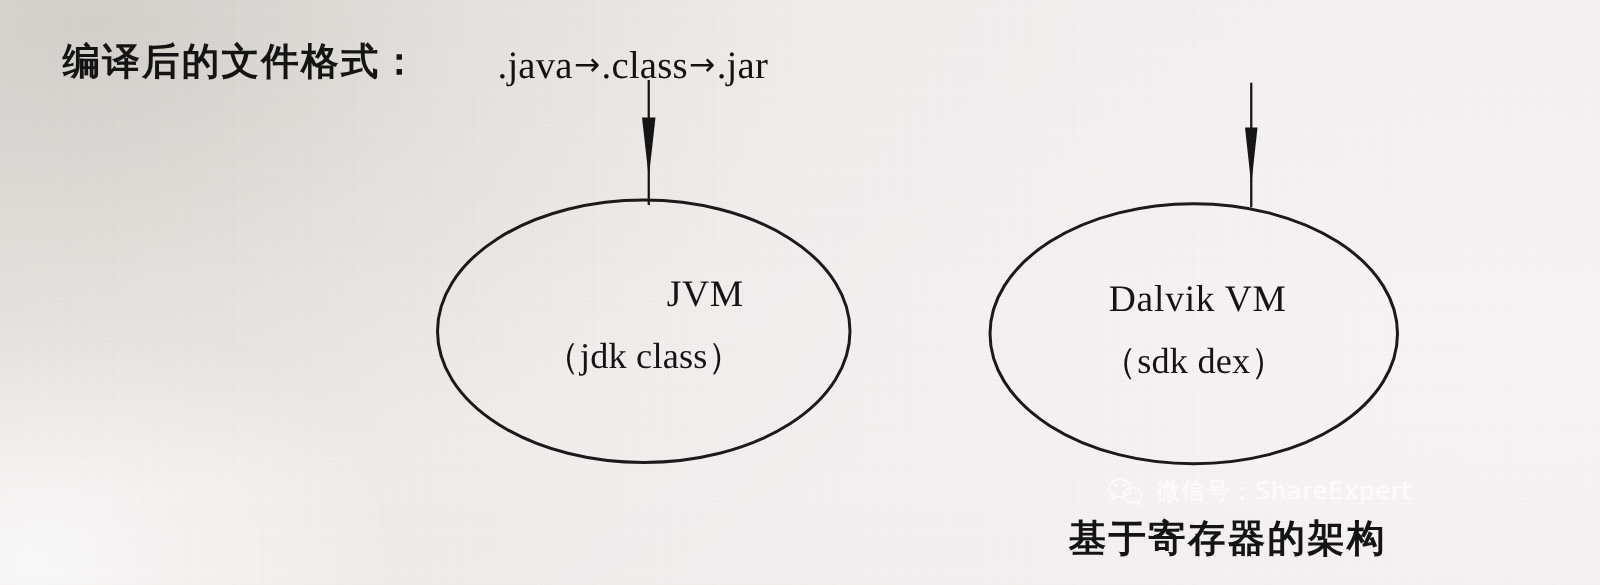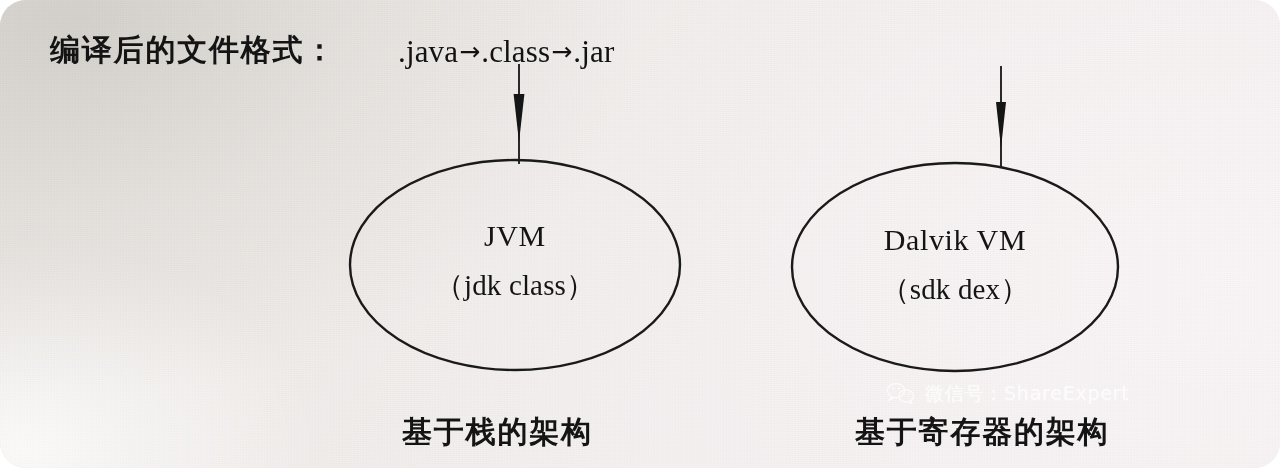--- a/index.html
+++ b/index.html
@@ -9,21 +9,20 @@
   }
 
   #page {
     position: relative;
     width: 1280px;
     height: 468px;
     overflow: hidden;
     background-color: #f3eff0;
     font-family: "Liberation Serif", "DejaVu Serif", serif;
     color: #161616;
-    border-radius: 26px;
     -webkit-font-smoothing: antialiased;
   }
 
   
   #paper-texture {
     position: absolute;
     inset: 0;
     background:
       radial-gradient(ellipse 780px 520px at 6% 4%, rgba(196,192,186,0.55) 0%, rgba(214,210,204,0.30) 38%, rgba(235,232,228,0.0) 72%),
       radial-gradient(ellipse 420px 300px at 2% 96%, rgba(255,255,255,0.80) 0%, rgba(255,255,255,0.0) 70%),
@@ -98,21 +97,21 @@
 
   .vm-node .ellipse-svg {
     position: absolute;
     inset: 0;
     width: 100%;
     height: 100%;
   }
 
   .vm-text {
     position: relative;
-    text-align: center;
+    text-align: right;
     font-family: "Liberation Serif", "DejaVu Serif", serif;
     color: #141414;
   }
 
   .vm-name {
     font-size: 30px;
     line-height: 38px;
     letter-spacing: 0.02em;
   }
 
@@ -212,21 +211,20 @@
       <svg class="ellipse-svg" viewBox="0 0 330 212" preserveAspectRatio="none">
         <ellipse cx="165" cy="106" rx="163" ry="104" fill="none" stroke="#1a1a1a" stroke-width="2.4"></ellipse>
       </svg>
       <div class="vm-text">
         <div class="vm-name">Dalvik VM</div>
         <div class="vm-sub">（sdk dex）</div>
       </div>
     </div>
 
 
-    <div class="abs cn-label" id="caption-stack">基于栈的架构</div>
 
     <div class="abs cn-label" id="caption-register">基于寄存器的架构</div>
 
     <div id="watermark">
       <svg width="30" height="22" viewBox="0 0 30 22">
         <g fill="none" stroke="#ffffff" stroke-width="1.25">
           <ellipse cx="10" cy="8.6" rx="8.6" ry="7.1"></ellipse>
           <path d="M5.6 14.6 L3.2 18.2 L7.3 16.1"></path>
           <ellipse cx="20.2" cy="14" rx="7.3" ry="6.1"></ellipse>
           <path d="M24.4 19.2 L26.6 21.9 L23.1 20.5"></path>

